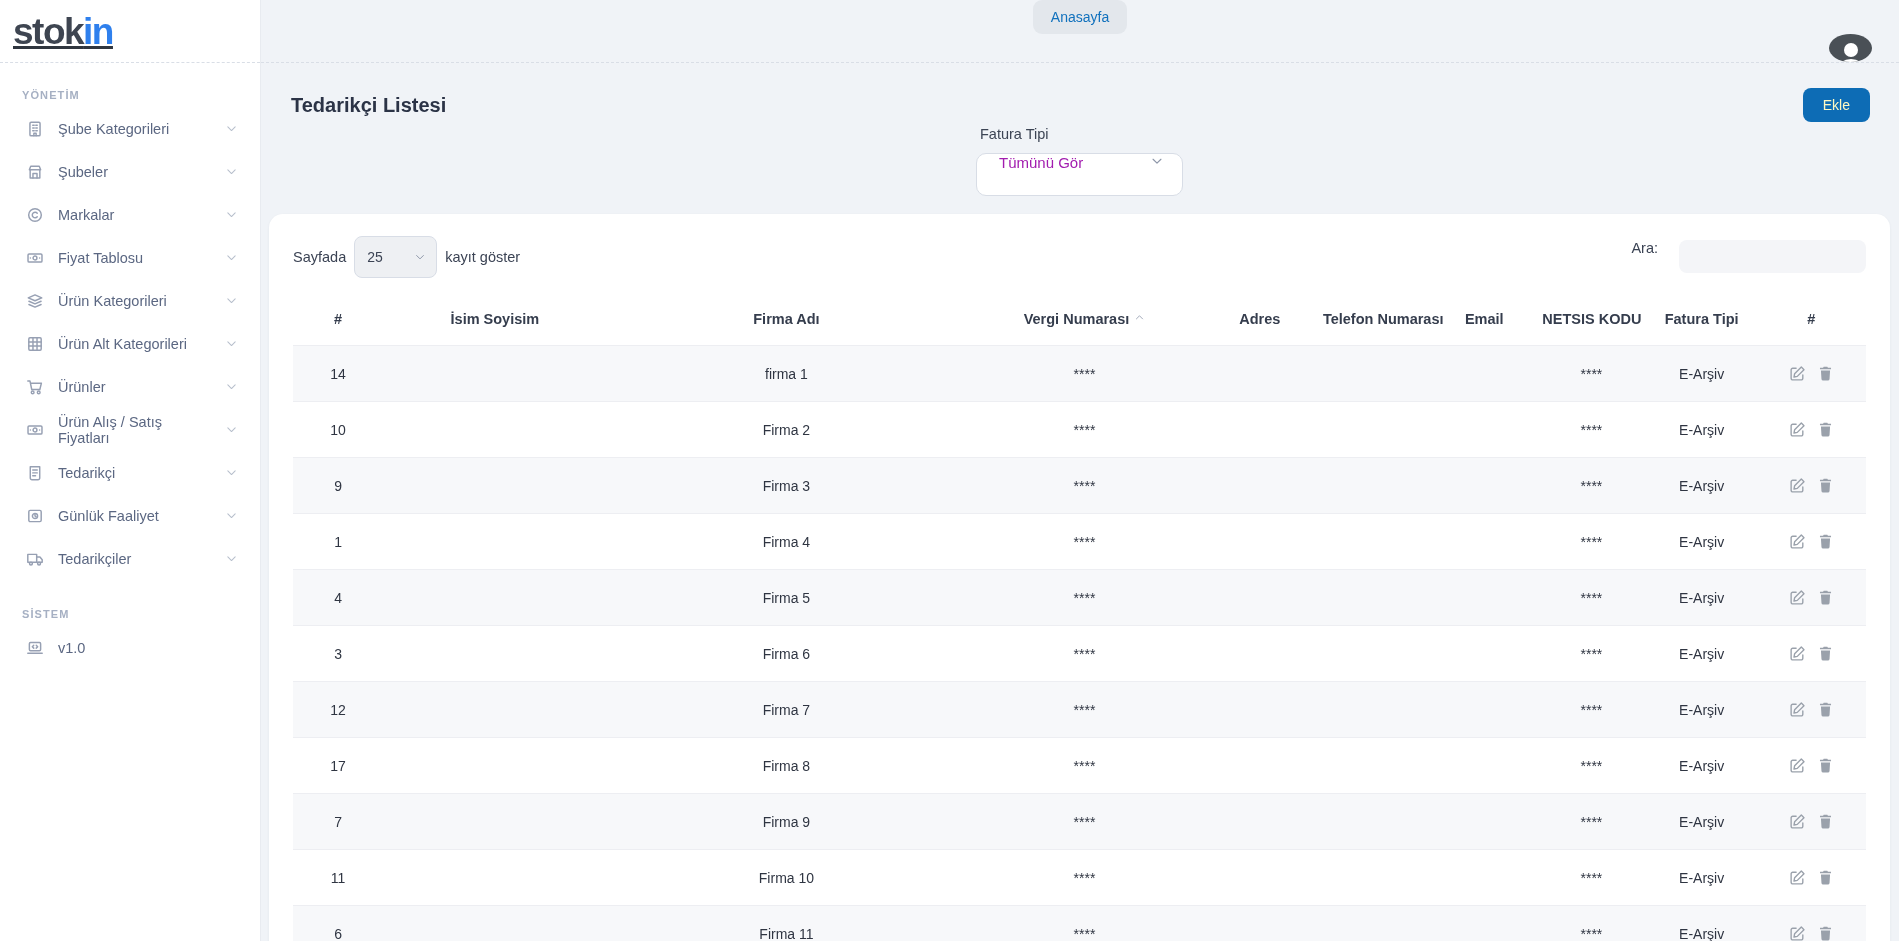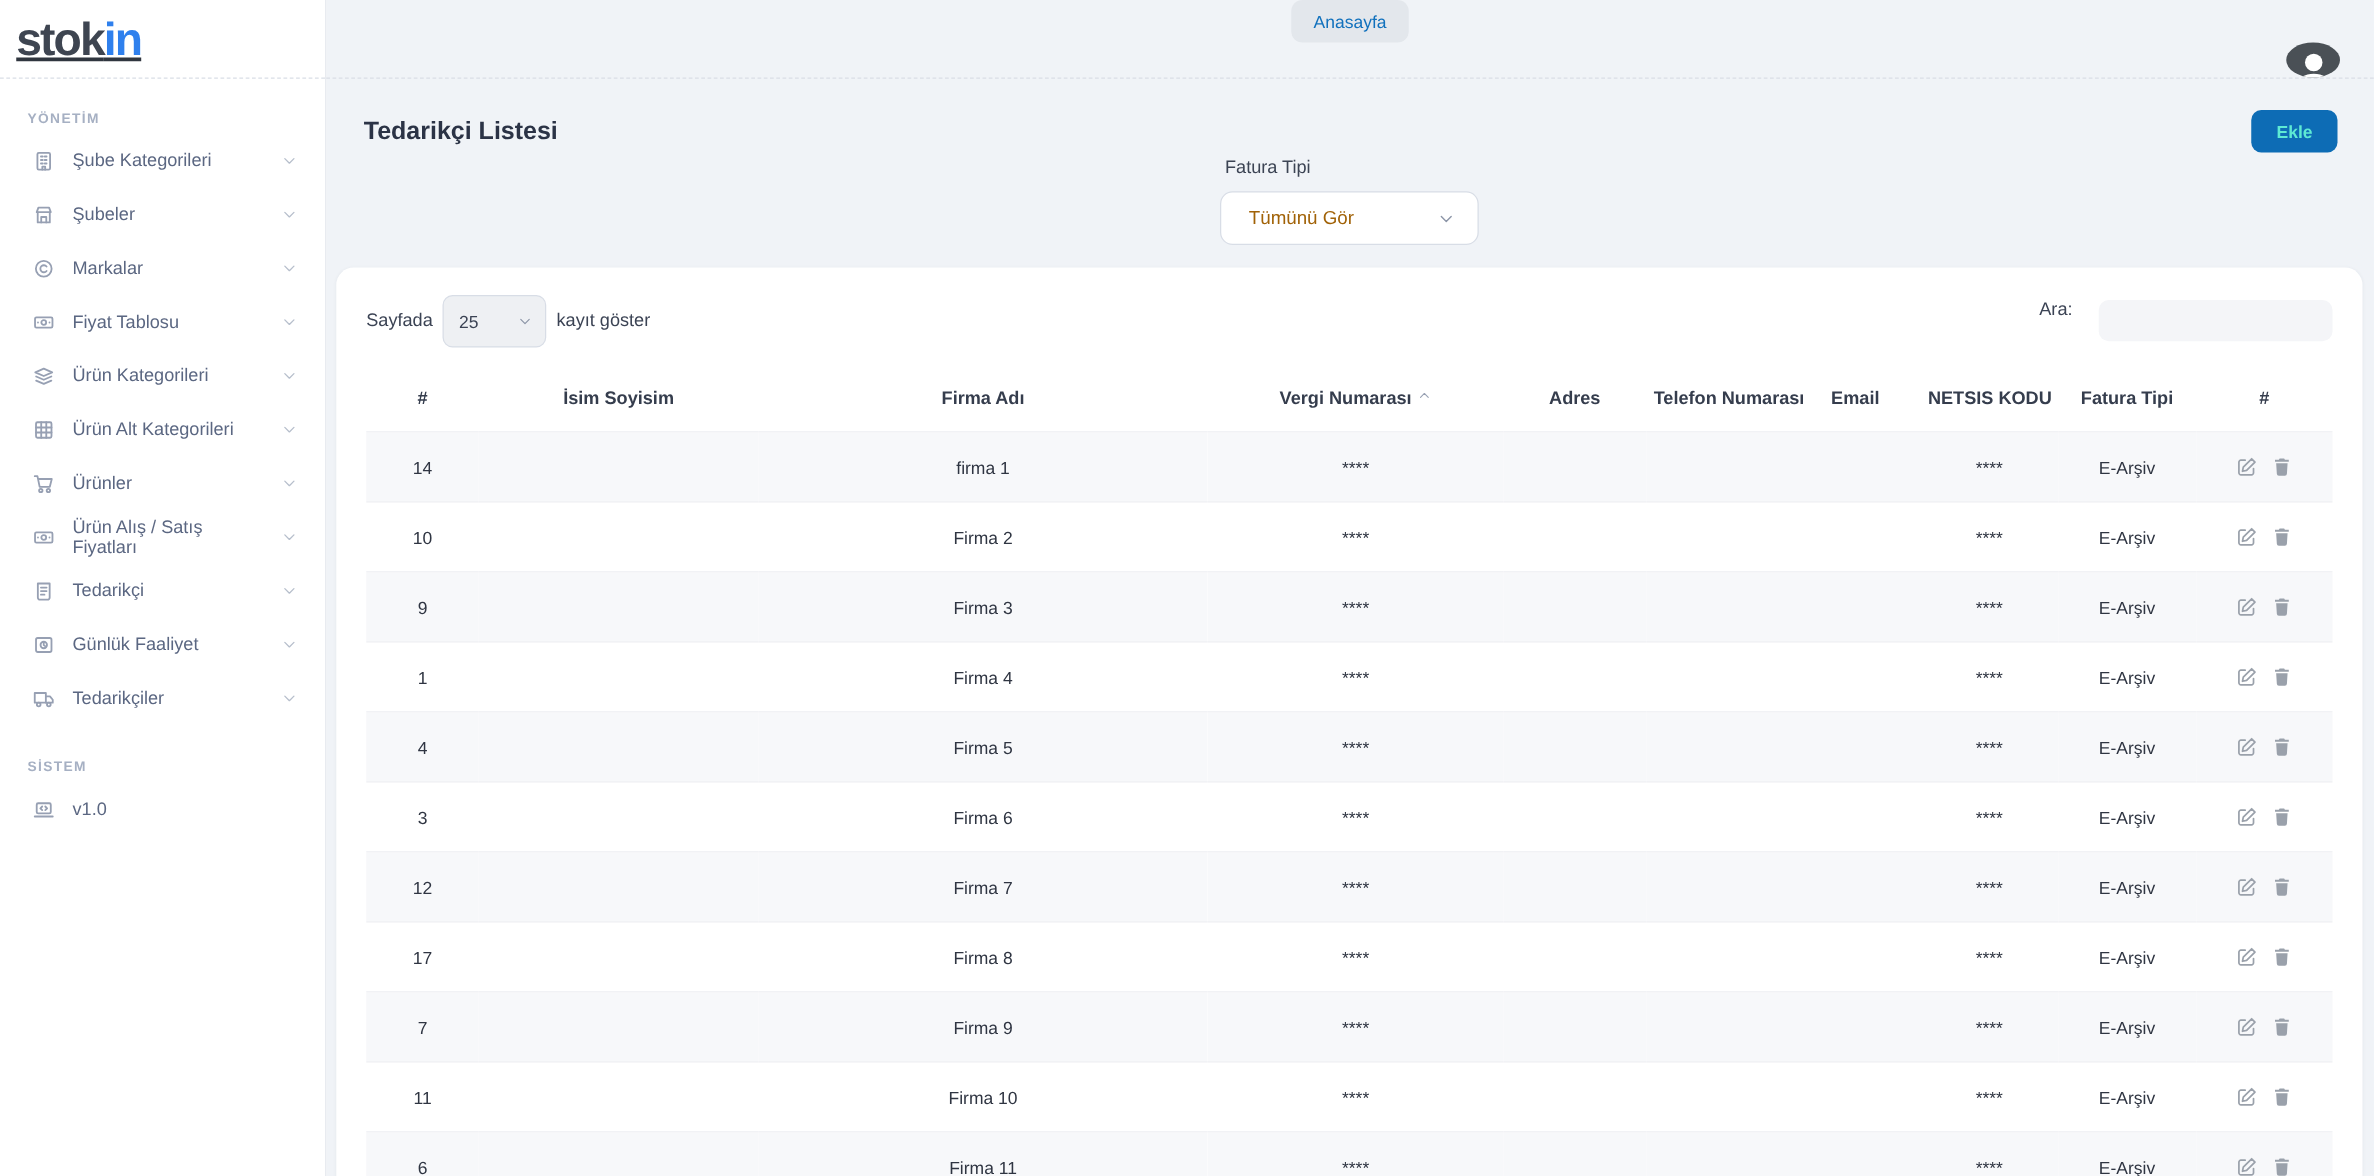--- a/index.html
+++ b/index.html
@@ -36,28 +36,28 @@
   .avatar .head { position:absolute; left:50%; top:9px; transform:translateX(-50%);
     width:14px; height:14px; border-radius:50%; background:#fff; }
   .avatar .shoulders { position:absolute; left:50%; top:25px; transform:translateX(-50%);
     width:26px; height:18px; border-radius:50% 50% 0 0; background:#fff; }
 
   
   .content { padding:25px 9px 0 8px; }
   .title-row { display:flex; align-items:center; justify-content:space-between;
     padding:0 20px 0 22px; height:34px; }
   .page-title { font-size:20px; font-weight:700; color:#2b3346; }
-  .add-btn { background:#0d6cb5; color:#5eead4; font-size:14px; font-weight:700;
+  .add-btn { background:#0d6cb5; color:#fef9c3; font-size:14px; font-weight:400;
     border:none; border-radius:8px; padding:9px 20px; cursor:pointer; }
 
   .filter-block { width:207px; margin:4px auto 0 auto; }
   .filter-label { font-size:14.5px; color:#3c4454; font-weight:500; margin:0 0 11px 4px; }
   .filter-select { height:43px; background:#fff; border:1px solid #d8dde6; border-radius:10px;
-    display:flex; align-items:center; justify-content:space-between; padding:0 18px 0 22px;
-    font-size:15px; color:#a16207; cursor:pointer; }
+    display:flex; justify-content:space-between; padding:0 18px 0 22px;
+    font-size:15px; color:#a21caf; cursor:pointer; }
   .filter-select .chev { color:#8d96a8; display:flex; }
   .filter-select .chev svg { width:14px; height:14px; }
 
   .card { margin-top:18px; background:#fff; border-radius:14px;
     box-shadow:0 1px 3px rgba(40,50,70,.06); height:760px; overflow:hidden;
     padding:26px 24px 0 24px; }
 
   .controls-row { display:flex; align-items:center; height:33px; }
   .ctl-label { font-size:14.5px; color:#3b4354; }
   .len-select { margin:0 8px; width:83px; height:42px; background:#eef0f3;

